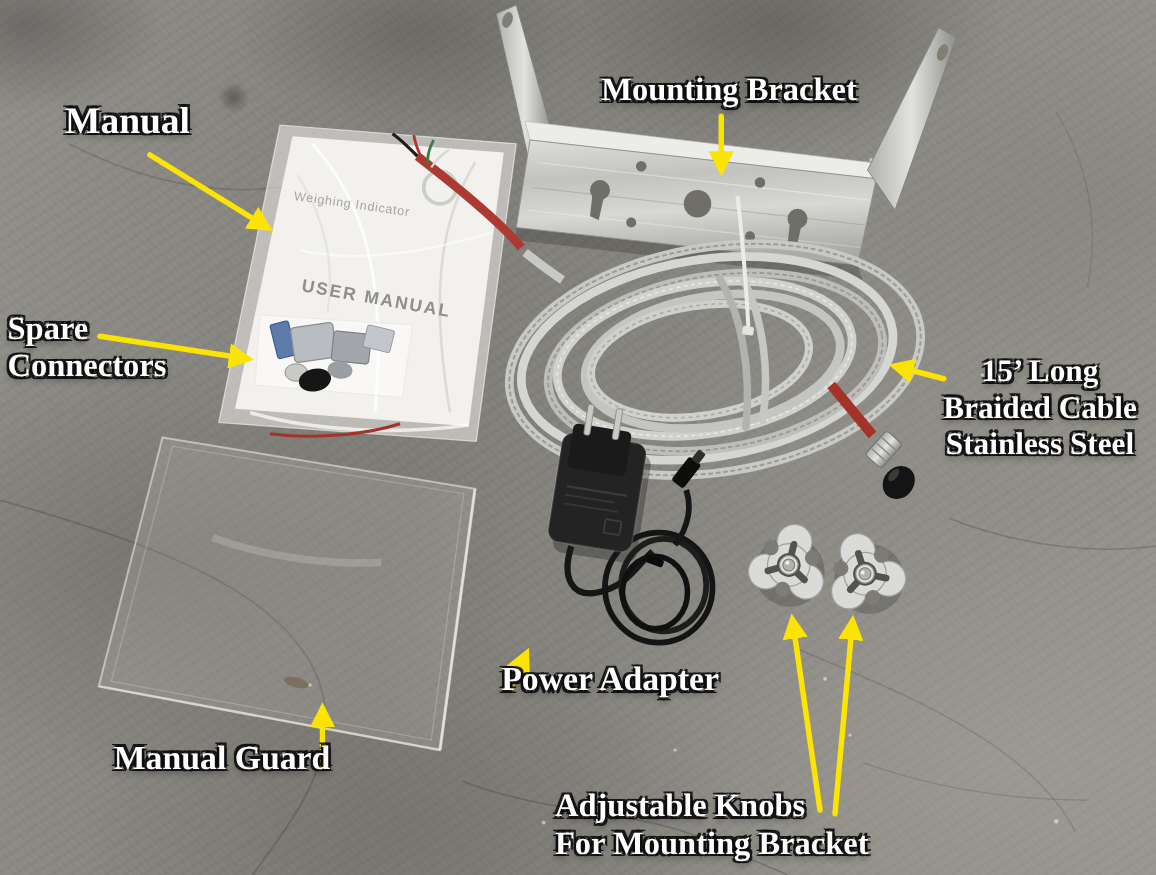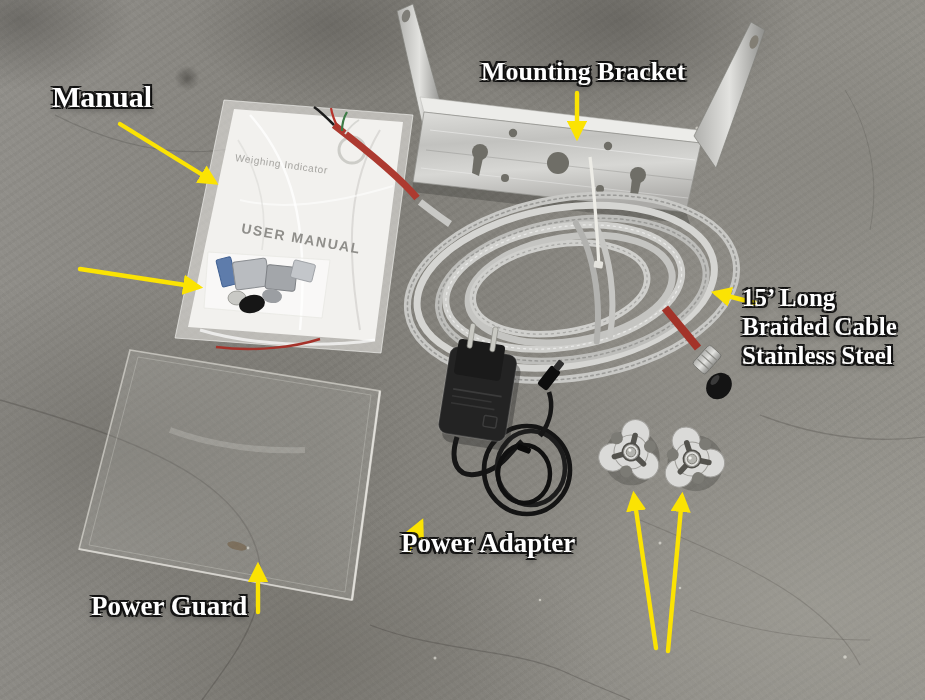--- a/index.html
+++ b/index.html
@@ -263,25 +263,33 @@
     </g>
   </svg>
 
   <div class="pkg-text" style="left:236px;top:152px;transform:rotate(8deg);font-size:10px;color:#a5a4a0;letter-spacing:.6px;">Weighing Indicator</div>
   <div class="pkg-text" style="left:243px;top:220px;transform:rotate(10deg);font-size:14px;color:#8f8e8a;letter-spacing:1.6px;font-weight:bold;">USER MANUAL</div>
 
   <div class="lbl" style="left:52px;top:76px;font-size:30px;line-height:42px;">Manual</div>
 
   <div class="lbl" style="left:481px;top:57px;text-align:right;">Mounting Bracket</div>
 
-
-  <div class="lbl" style="left:742px;top:283px;width:180px;font-size:25px;line-height:29px;">
+  <div class="lbl" style="left:6px;top:248px;">
+    <span>Spare</span>
+    <span>Connectors</span>
+  </div>
+
+  <div class="lbl" style="left:742px;top:283px;width:180px;text-align:center;font-size:25px;line-height:29px;">
     <span>15’ Long</span>
     <span>Braided Cable</span>
     <span>Stainless Steel</span>
   </div>
 
-  <div class="lbl" style="left:91px;top:591px;font-size:27px;">Power Guard</div>
+  <div class="lbl" style="left:91px;top:591px;font-size:27px;">Manual Guard</div>
 
   <div class="lbl" style="left:401px;top:528px;font-size:27px;">Power Adapter</div>
 
+  <div class="lbl" style="left:444px;top:630px;">
+    <span>Adjustable Knobs</span>
+    <span>For Mounting Bracket</span>
+  </div>
 
 </div>
 
 </body></html>

